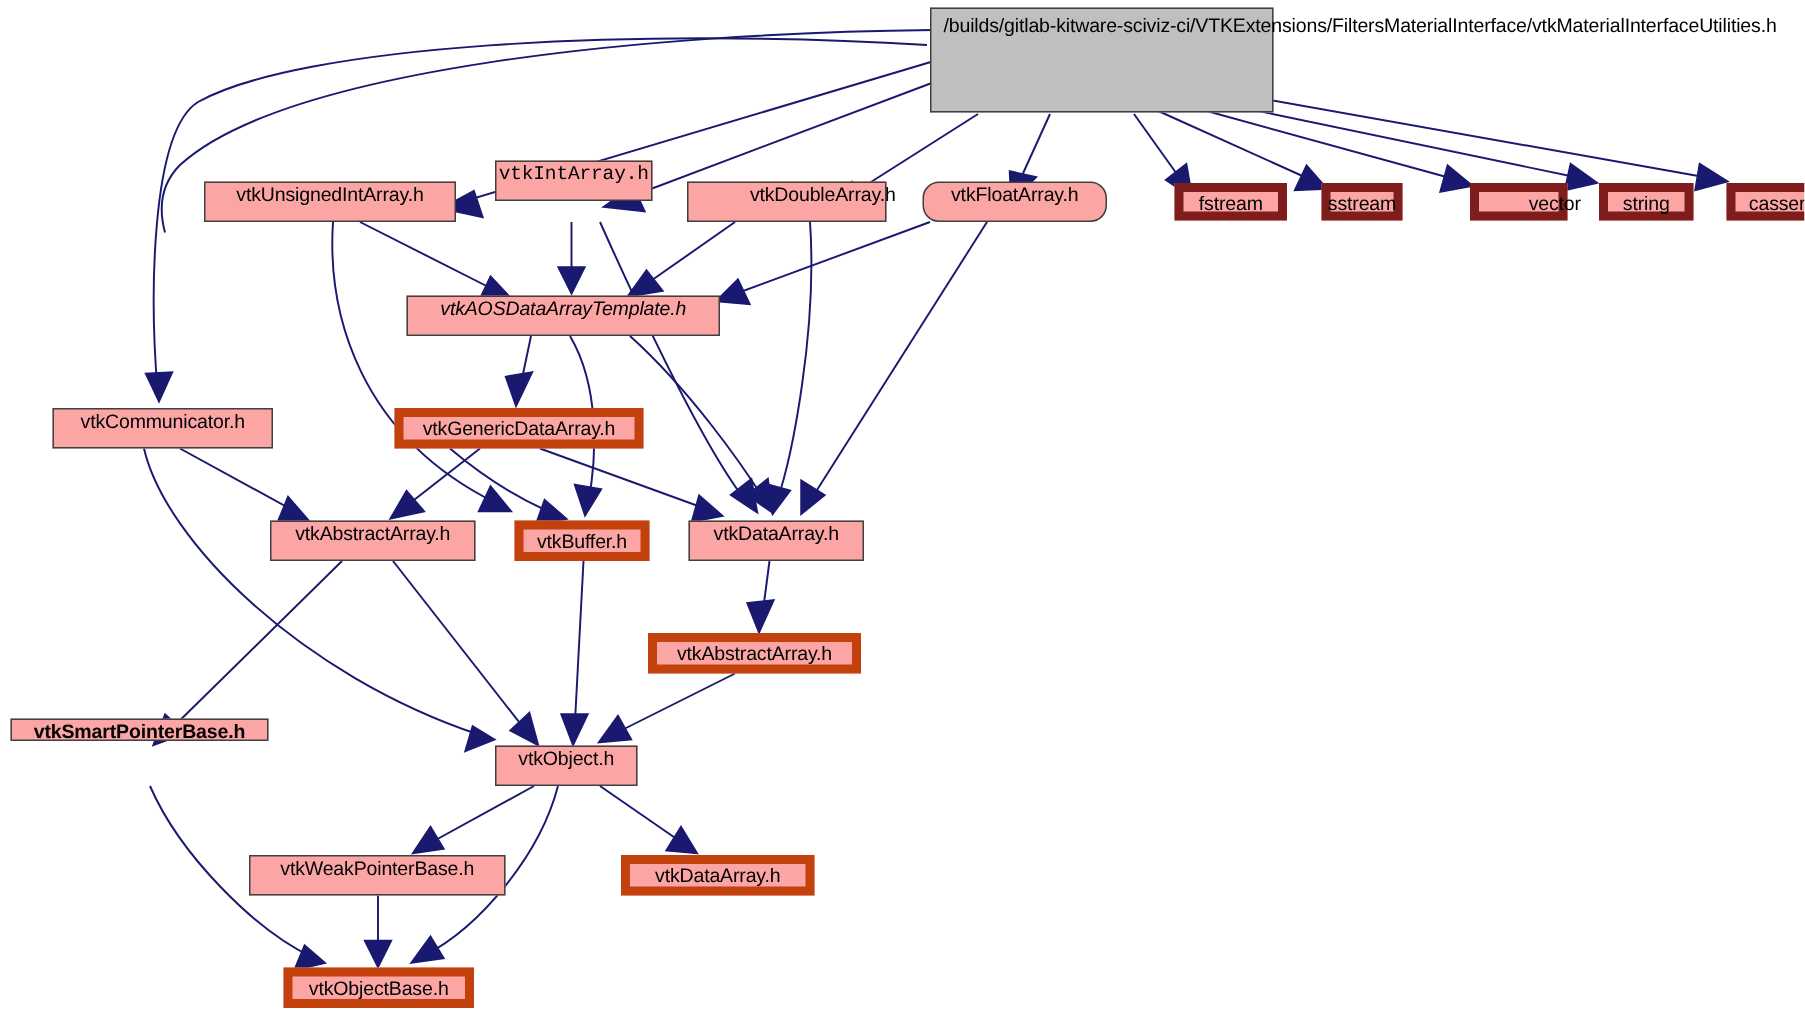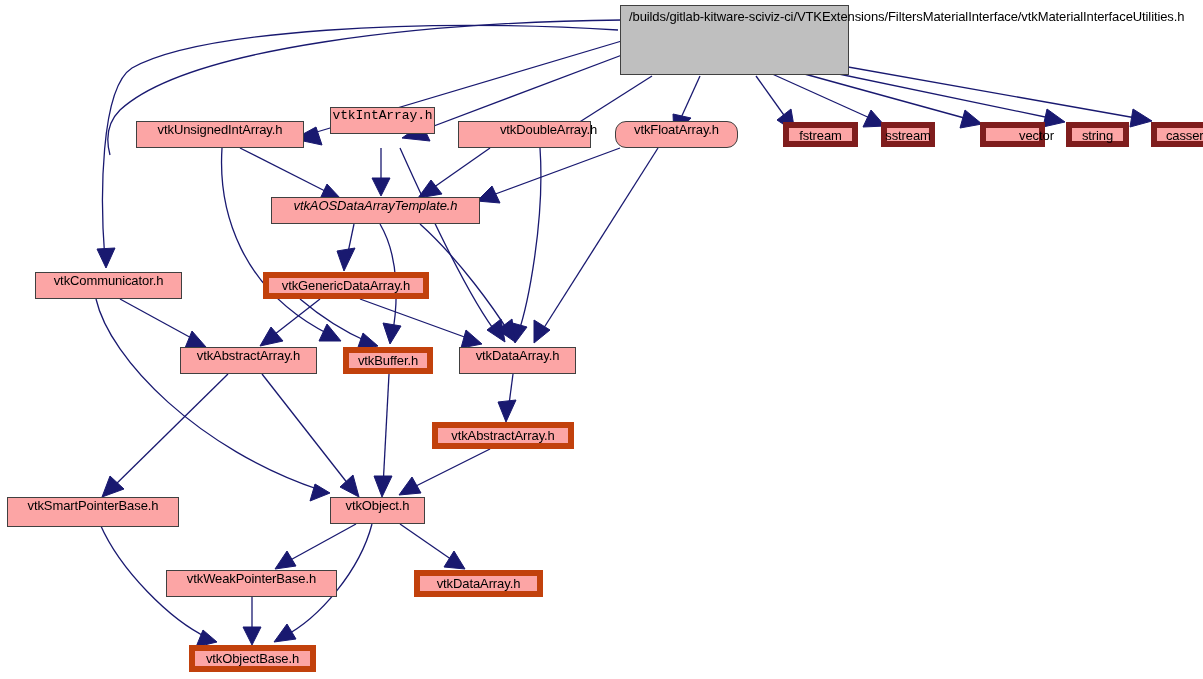--- a/index.html
+++ b/index.html
@@ -217,19 +217,19 @@
       <div class="node sys" style="left: 957px; top: 122px; width: 65px; height: 25px; padding-left: 48px;"><span class="node-label">vector</span></div>
       <div class="node sys" style="left: 1043px; top: 122px; width: 63px; height: 25px;"><span class="node-label">string</span></div>
       <div class="node sys" style="left: 1128px; top: 122px; width: 71px; height: 25px;"><span class="node-label">cassert</span></div>
       <div class="node normal" style="left: 271px; top: 197px; width: 209px; height: 27px; font-style: italic;"><span class="node-label">vtkAOSDataArrayTemplate.h</span></div>
       <div class="node normal" style="left: 35px; top: 272px; width: 147px; height: 27px;"><span class="node-label">vtkCommunicator.h</span></div>
       <div class="node red" style="left: 263px; top: 272px; width: 166px; height: 27px;"><span class="node-label">vtkGenericDataArray.h</span></div>
       <div class="node normal" style="left: 180px; top: 347px; width: 137px; height: 27px;"><span class="node-label">vtkAbstractArray.h</span></div>
       <div class="node red" style="left: 343px; top: 347px; width: 90px; height: 27px;"><span class="node-label">vtkBuffer.h</span></div>
       <div class="node normal" style="left: 459px; top: 347px; width: 117px; height: 27px;"><span class="node-label">vtkDataArray.h</span></div>
       <div class="node red" style="left: 432px; top: 422px; width: 142px; height: 27px;"><span class="node-label">vtkAbstractArray.h</span></div>
-      <div class="node normal" style="left: 7px; top: 497px; width: 172px; height: 30px;"><span class="node-label">vtkSmartPointerBase.h</span></div>
+      <div class="node normal" style="left: 7px; top: 479px; width: 172px; height: 15px; font-weight: bold;"><span class="node-label">vtkSmartPointerBase.h</span></div>
       <div class="node normal" style="left: 330px; top: 497px; width: 95px; height: 27px;"><span class="node-label">vtkObject.h</span></div>
       <div class="node normal" style="left: 166px; top: 570px; width: 171px; height: 27px;"><span class="node-label">vtkWeakPointerBase.h</span></div>
       <div class="node red" style="left: 414px; top: 570px; width: 129px; height: 27px;"><span class="node-label">vtkDataArray.h</span></div>
       <div class="node red" style="left: 189px; top: 645px; width: 127px; height: 27px;"><span class="node-label">vtkObjectBase.h</span></div>
     </div>
 </div>
 
 </body></html>

